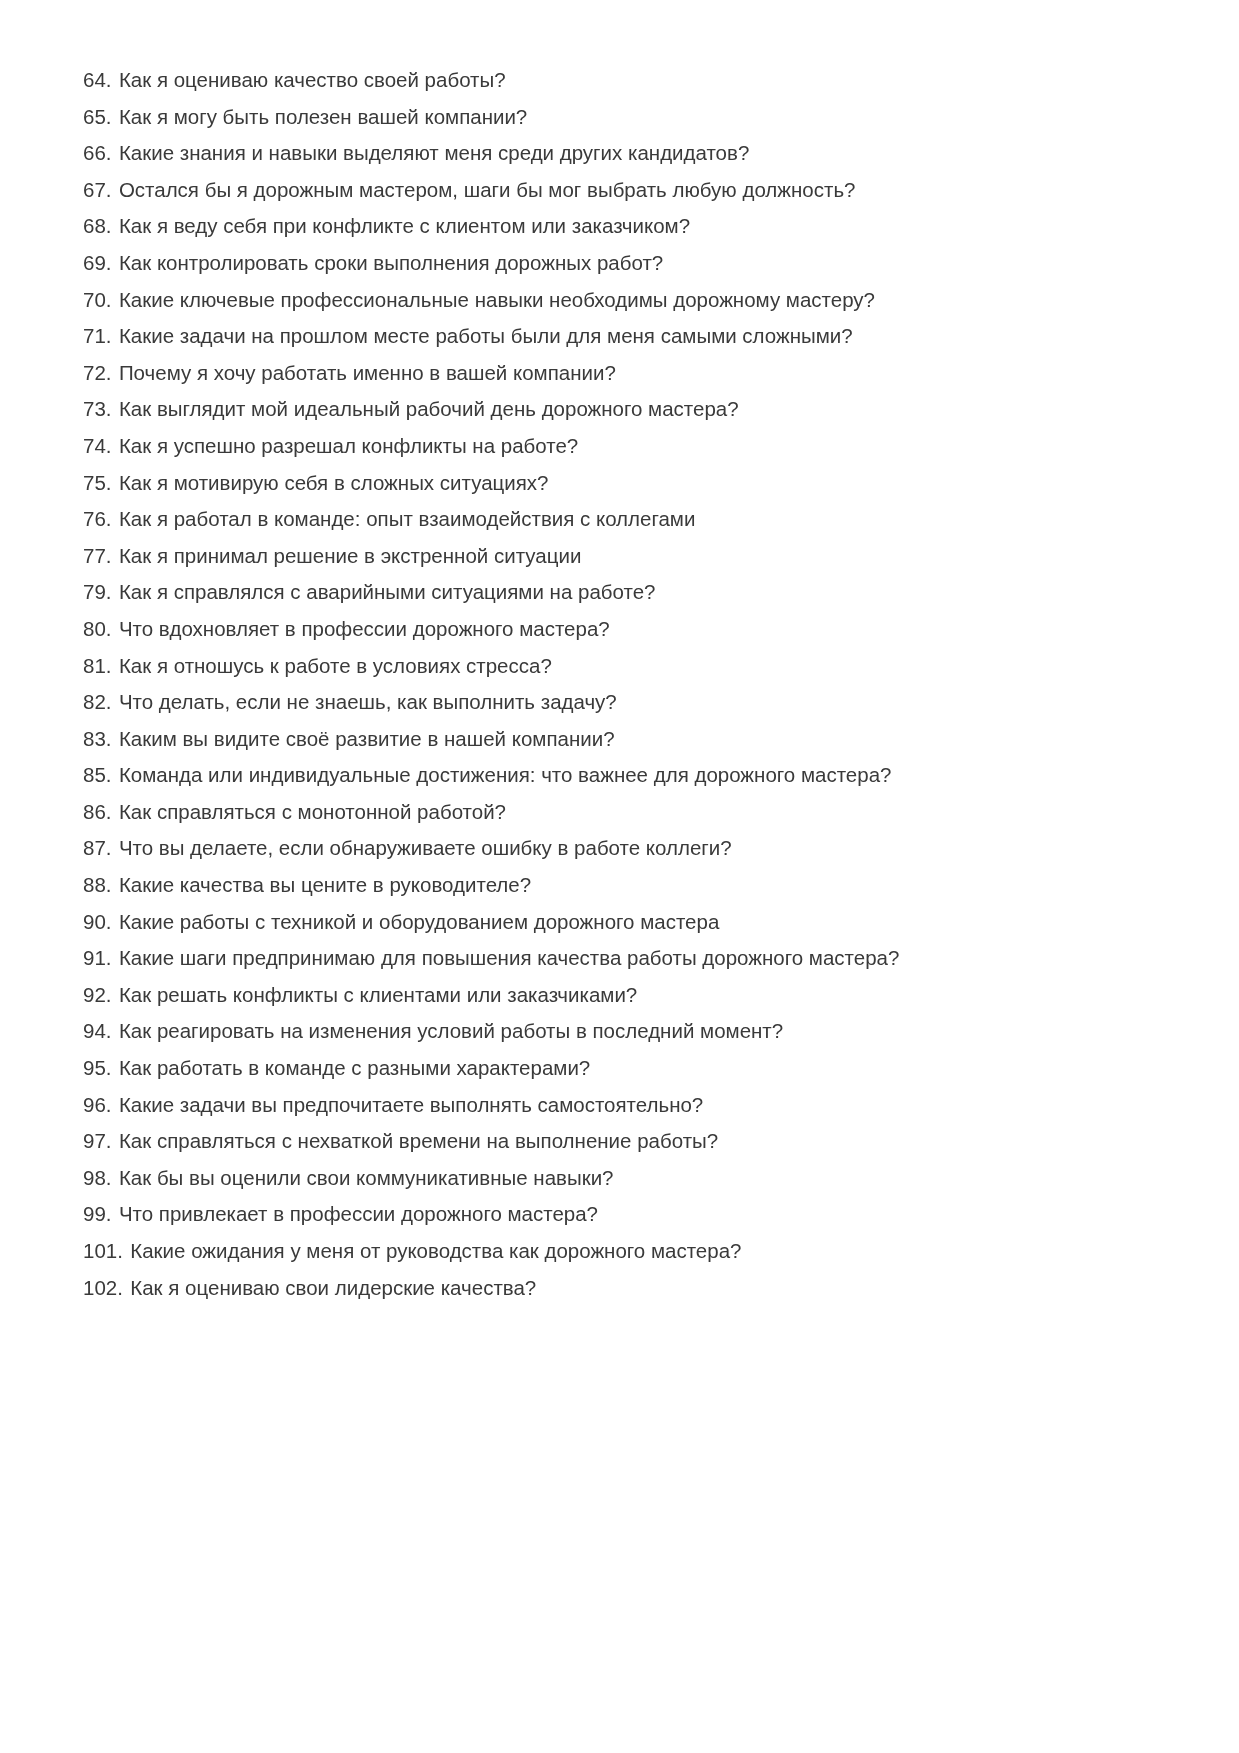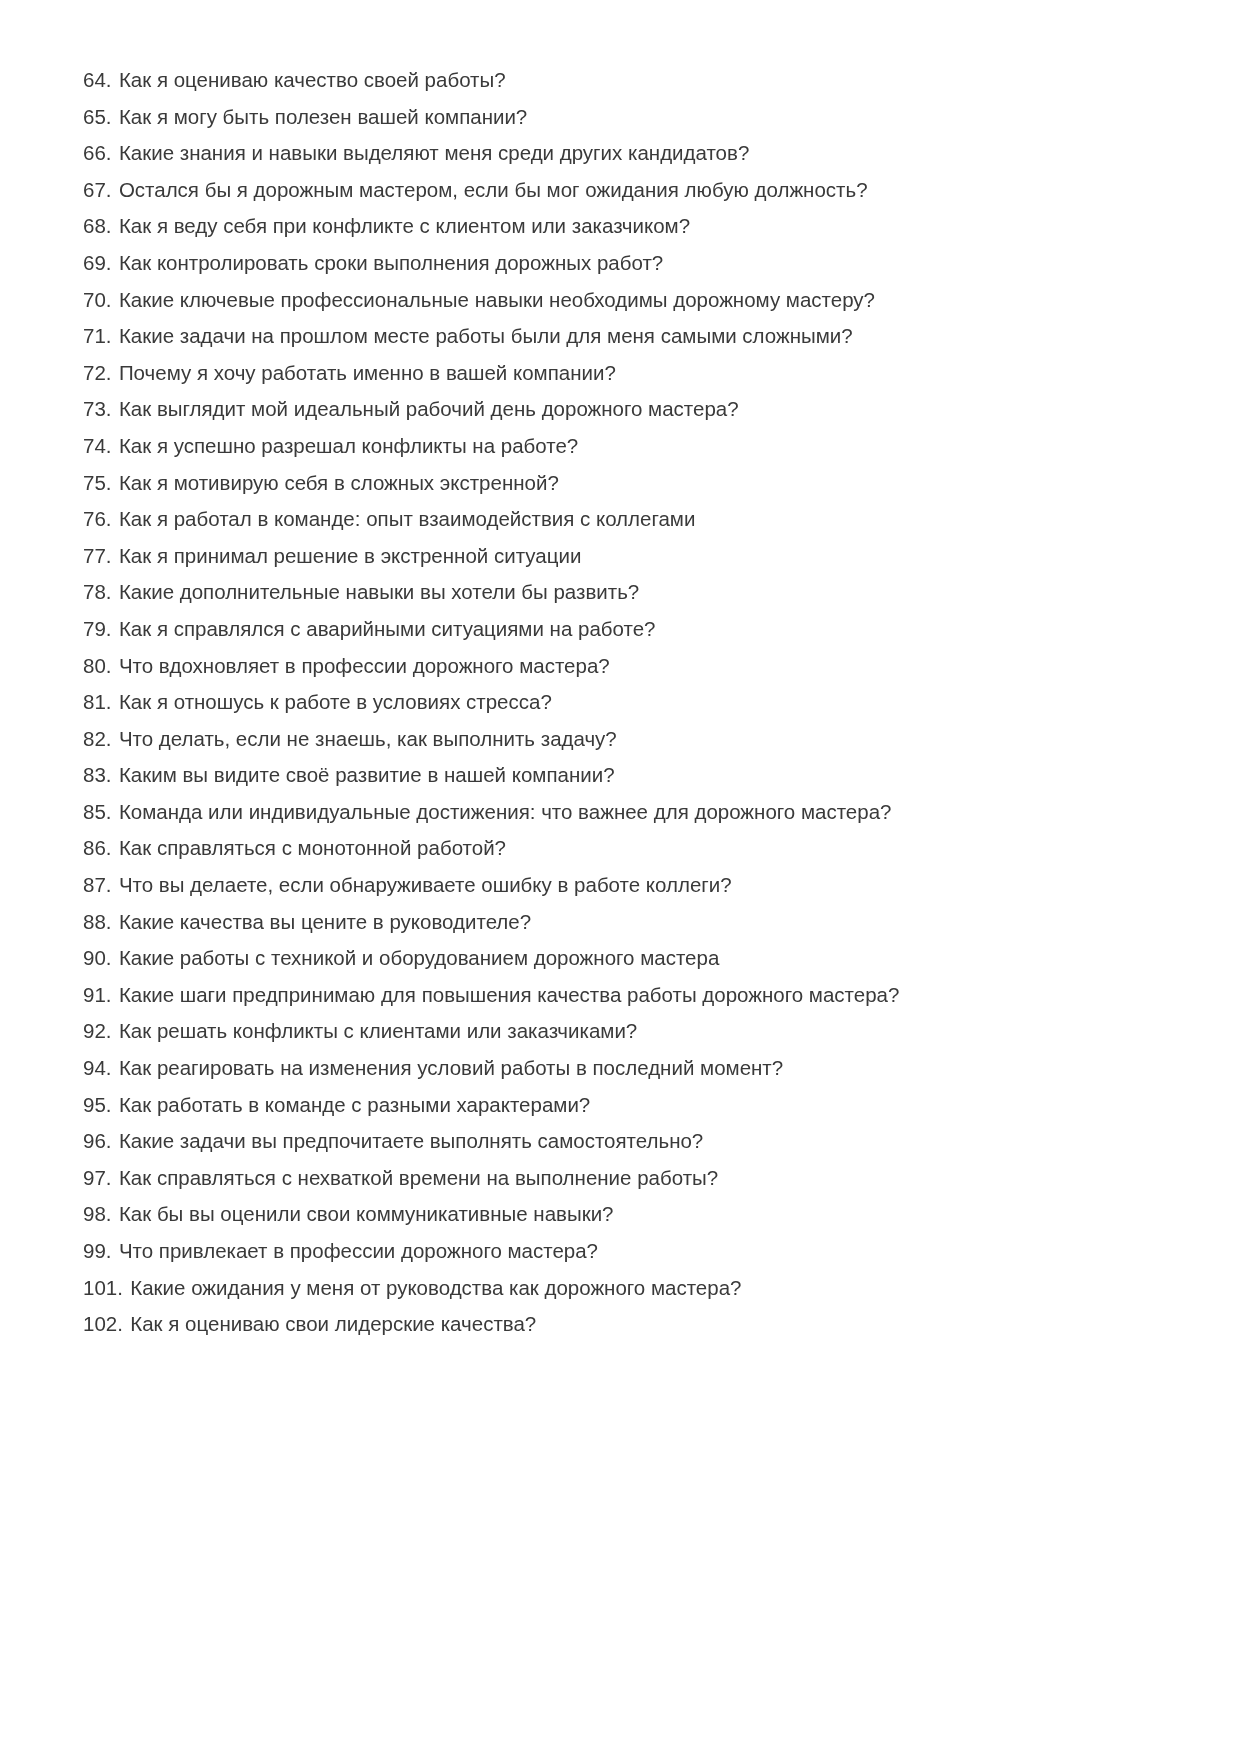--- a/index.html
+++ b/index.html
@@ -37,32 +37,31 @@
   }
 </style>
 </head>
 <body>
 
 <main class="page">
   <div class="question-list" id="question-list">
       <div class="question-line"><span class="q-num">64.</span><span class="q-text">Как я оцениваю качество своей работы?</span></div>
       <div class="question-line"><span class="q-num">65.</span><span class="q-text">Как я могу быть полезен вашей компании?</span></div>
       <div class="question-line"><span class="q-num">66.</span><span class="q-text">Какие знания и навыки выделяют меня среди других кандидатов?</span></div>
-      <div class="question-line"><span class="q-num">67.</span><span class="q-text">Остался бы я дорожным мастером, если бы мог ожидания любую должность?</span></div>
+      <div class="question-line"><span class="q-num">67.</span><span class="q-text">Остался бы я дорожным мастером, шаги бы мог выбрать любую должность?</span></div>
       <div class="question-line"><span class="q-num">68.</span><span class="q-text">Как я веду себя при конфликте с клиентом или заказчиком?</span></div>
       <div class="question-line"><span class="q-num">69.</span><span class="q-text">Как контролировать сроки выполнения дорожных работ?</span></div>
       <div class="question-line"><span class="q-num">70.</span><span class="q-text">Какие ключевые профессиональные навыки необходимы дорожному мастеру?</span></div>
       <div class="question-line"><span class="q-num">71.</span><span class="q-text">Какие задачи на прошлом месте работы были для меня самыми сложными?</span></div>
       <div class="question-line"><span class="q-num">72.</span><span class="q-text">Почему я хочу работать именно в вашей компании?</span></div>
       <div class="question-line"><span class="q-num">73.</span><span class="q-text">Как выглядит мой идеальный рабочий день дорожного мастера?</span></div>
       <div class="question-line"><span class="q-num">74.</span><span class="q-text">Как я успешно разрешал конфликты на работе?</span></div>
-      <div class="question-line"><span class="q-num">75.</span><span class="q-text">Как я мотивирую себя в сложных экстренной?</span></div>
+      <div class="question-line"><span class="q-num">75.</span><span class="q-text">Как я мотивирую себя в сложных ситуациях?</span></div>
       <div class="question-line"><span class="q-num">76.</span><span class="q-text">Как я работал в команде: опыт взаимодействия с коллегами</span></div>
       <div class="question-line"><span class="q-num">77.</span><span class="q-text">Как я принимал решение в экстренной ситуации</span></div>
-      <div class="question-line"><span class="q-num">78.</span><span class="q-text">Какие дополнительные навыки вы хотели бы развить?</span></div>
       <div class="question-line"><span class="q-num">79.</span><span class="q-text">Как я справлялся с аварийными ситуациями на работе?</span></div>
       <div class="question-line"><span class="q-num">80.</span><span class="q-text">Что вдохновляет в профессии дорожного мастера?</span></div>
       <div class="question-line"><span class="q-num">81.</span><span class="q-text">Как я отношусь к работе в условиях стресса?</span></div>
       <div class="question-line"><span class="q-num">82.</span><span class="q-text">Что делать, если не знаешь, как выполнить задачу?</span></div>
       <div class="question-line"><span class="q-num">83.</span><span class="q-text">Каким вы видите своё развитие в нашей компании?</span></div>
       <div class="question-line"><span class="q-num">85.</span><span class="q-text">Команда или индивидуальные достижения: что важнее для дорожного мастера?</span></div>
       <div class="question-line"><span class="q-num">86.</span><span class="q-text">Как справляться с монотонной работой?</span></div>
       <div class="question-line"><span class="q-num">87.</span><span class="q-text">Что вы делаете, если обнаруживаете ошибку в работе коллеги?</span></div>
       <div class="question-line"><span class="q-num">88.</span><span class="q-text">Какие качества вы цените в руководителе?</span></div>
       <div class="question-line"><span class="q-num">90.</span><span class="q-text">Какие работы с техникой и оборудованием дорожного мастера</span></div>

